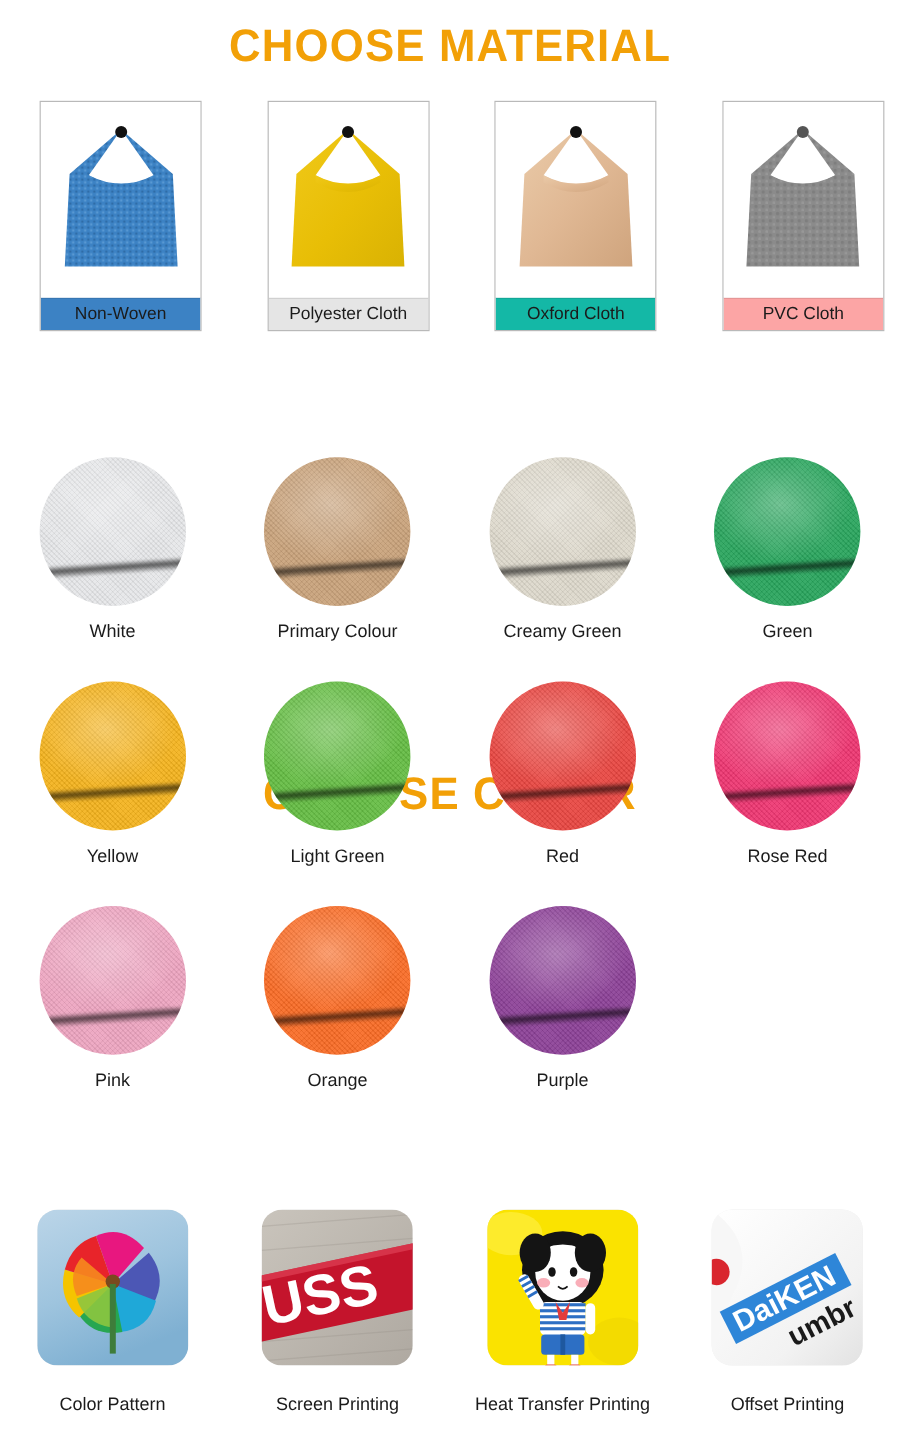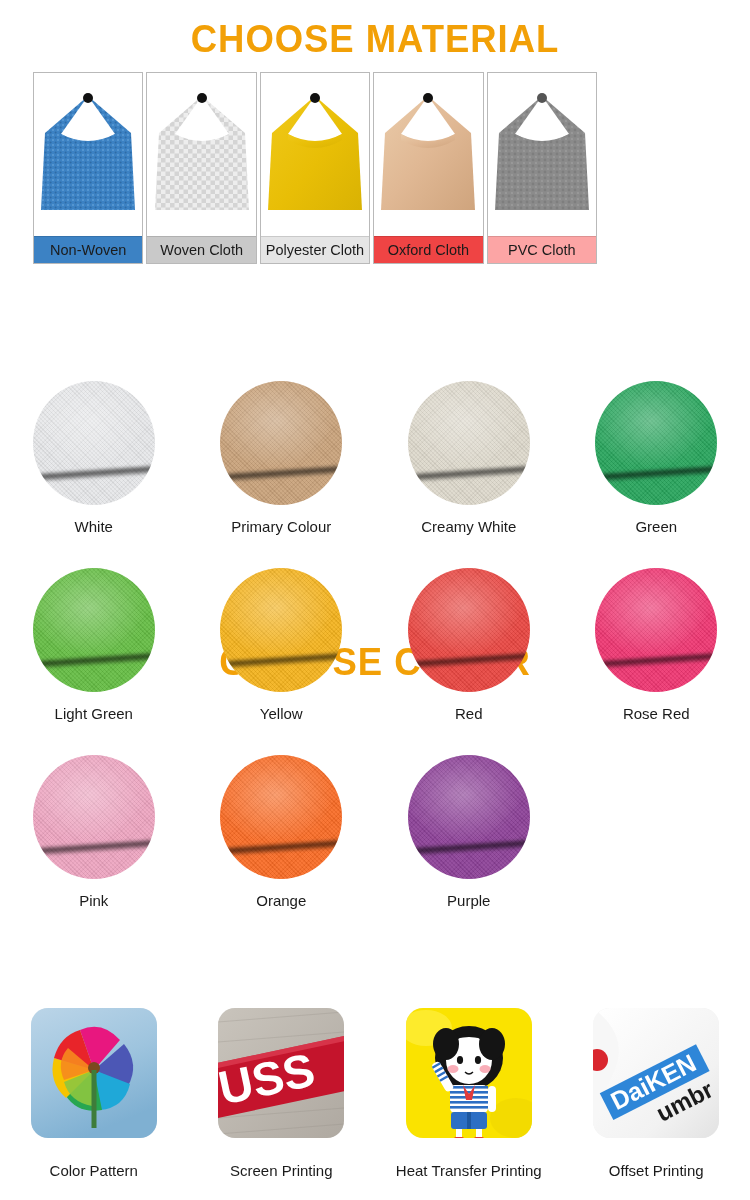--- a/index.html
+++ b/index.html
@@ -19,22 +19,22 @@
     letter-spacing:1px;
     line-height:1;
     transform:scaleX(0.96);
     font-family:"Liberation Sans","DejaVu Sans",sans-serif;
   }
 
   
   #material-section{position:absolute;left:0;top:0;width:750px;}
   #material-heading{position:absolute;left:0;top:20px;width:750px;}
   .material-row{
-    position:absolute;left:33px;top:72px;
-    width:564px;height:192px;
+    position:absolute;left:33px;top:84px;
+    width:704px;height:192px;
     display:flex;gap:3px;justify-content:space-between;
   }
   .material-card{
     width:135px;height:192px;
     box-sizing:border-box;
     border:1px solid #b9b9b9;
     background:#fff;
     display:flex;flex-direction:column;
     position:relative;overflow:hidden;
   }
@@ -135,40 +135,20 @@
               <path d="M16 47 L59 10 L102 47 L106 124 L12 124 Z" fill="url(#texA)"></path>
               <path d="M59 10 L86 48 Q59 62 32 48 Z" fill="#ffffff"></path>
               <path d="M32 48 Q59 64 86 48 L86 54 Q59 70 32 54 Z" fill="url(#texA)" opacity=".85"></path>
               <circle cx="59" cy="12" r="5" fill="#111"></circle>
             </svg>
           </div>
         </div>
         <div class="material-label" style="background:#3C82C4;">Non-Woven</div>
       </div>
 
-      <div class="material-card">
-        <div class="material-img">
-          <div class="bag">
-            <svg viewBox="0 0 118 140">
-              <defs>
-                <pattern id="texB" width="9" height="9" patternUnits="userSpaceOnUse">
-                  <rect width="9" height="9" fill="#EDEDED"></rect>
-                  <rect width="4.5" height="4.5" fill="#D4D4D4"></rect>
-                  <rect x="4.5" y="4.5" width="4.5" height="4.5" fill="#D4D4D4"></rect>
-                </pattern>
-              </defs>
-              <path d="M16 47 L59 10 L102 47 L106 124 L12 124 Z" fill="url(#texB)"></path>
-              <path d="M59 10 L86 48 Q59 62 32 48 Z" fill="#ffffff"></path>
-              <path d="M32 48 Q59 64 86 48 L86 54 Q59 70 32 54 Z" fill="url(#texB)" opacity=".9"></path>
-              <circle cx="59" cy="12" r="5" fill="#111"></circle>
-            </svg>
-          </div>
-        </div>
-        <div class="material-label" style="background:#C9C9C9;">Woven Cloth</div>
-      </div>
 
       <div class="material-card">
         <div class="material-img">
           <div class="bag">
             <svg viewBox="0 0 118 140">
               <defs>
                 <linearGradient id="texC" x1="0" y1="0" x2="1" y2="1">
                   <stop offset="0" stop-color="#F0C91A"></stop>
                   <stop offset="55%" stop-color="#E8BE06"></stop>
                   <stop offset="100%" stop-color="#D9B203"></stop>
@@ -195,21 +175,21 @@
                   <stop offset="100%" stop-color="#CFA47D"></stop>
                 </linearGradient>
               </defs>
               <path d="M16 47 L59 10 L102 47 L106 124 L12 124 Z" fill="url(#texD)"></path>
               <path d="M59 10 L86 48 Q59 62 32 48 Z" fill="#ffffff"></path>
               <path d="M32 48 Q59 64 86 48 L86 54 Q59 70 32 54 Z" fill="url(#texD)" opacity=".92"></path>
               <circle cx="59" cy="12" r="5" fill="#111"></circle>
             </svg>
           </div>
         </div>
-        <div class="material-label" style="background:#ef4444;">Oxford Cloth</div>
+        <div class="material-label" style="background:#14b8a6;">Oxford Cloth</div>
       </div>
 
       <div class="material-card">
         <div class="material-img">
           <div class="bag">
             <svg viewBox="0 0 118 140">
               <defs>
                 <pattern id="texE" width="6" height="6" patternUnits="userSpaceOnUse">
                   <rect width="6" height="6" fill="#8B8B8B"></rect>
                   <circle cx="2" cy="2" r="1.4" fill="#7E7E7E"></circle>
@@ -252,49 +232,49 @@
       </div>
       <div class="color-label">Primary Colour</div>
     </div>
 
     <div class="color-cell">
       <div class="swatch" style="background:#DDD8CB;">
         <div class="tex"></div>
         <div class="shine"></div>
         <div class="fold"></div>
       </div>
-      <div class="color-label">Creamy White</div>
+      <div class="color-label">Creamy Green</div>
     </div>
 
     <div class="color-cell">
       <div class="swatch" style="background:#26A45B;">
         <div class="tex"></div>
         <div class="shine"></div>
         <div class="fold"></div>
       </div>
       <div class="color-label">Green</div>
     </div>
 
 
     <div class="color-cell">
+      <div class="swatch" style="background:#F4B21B;">
+        <div class="tex"></div>
+        <div class="shine"></div>
+        <div class="fold"></div>
+      </div>
+      <div class="color-label">Yellow</div>
+    </div>
+
+    <div class="color-cell">
       <div class="swatch" style="background:#63BC42;">
         <div class="tex"></div>
         <div class="shine"></div>
         <div class="fold"></div>
       </div>
       <div class="color-label">Light Green</div>
-    </div>
-
-    <div class="color-cell">
-      <div class="swatch" style="background:#F4B21B;">
-        <div class="tex"></div>
-        <div class="shine"></div>
-        <div class="fold"></div>
-      </div>
-      <div class="color-label">Yellow</div>
     </div>
 
     <div class="color-cell">
       <div class="swatch" style="background:#E8443F;">
         <div class="tex"></div>
         <div class="shine"></div>
         <div class="fold"></div>
       </div>
       <div class="color-label">Red</div>
     </div>

